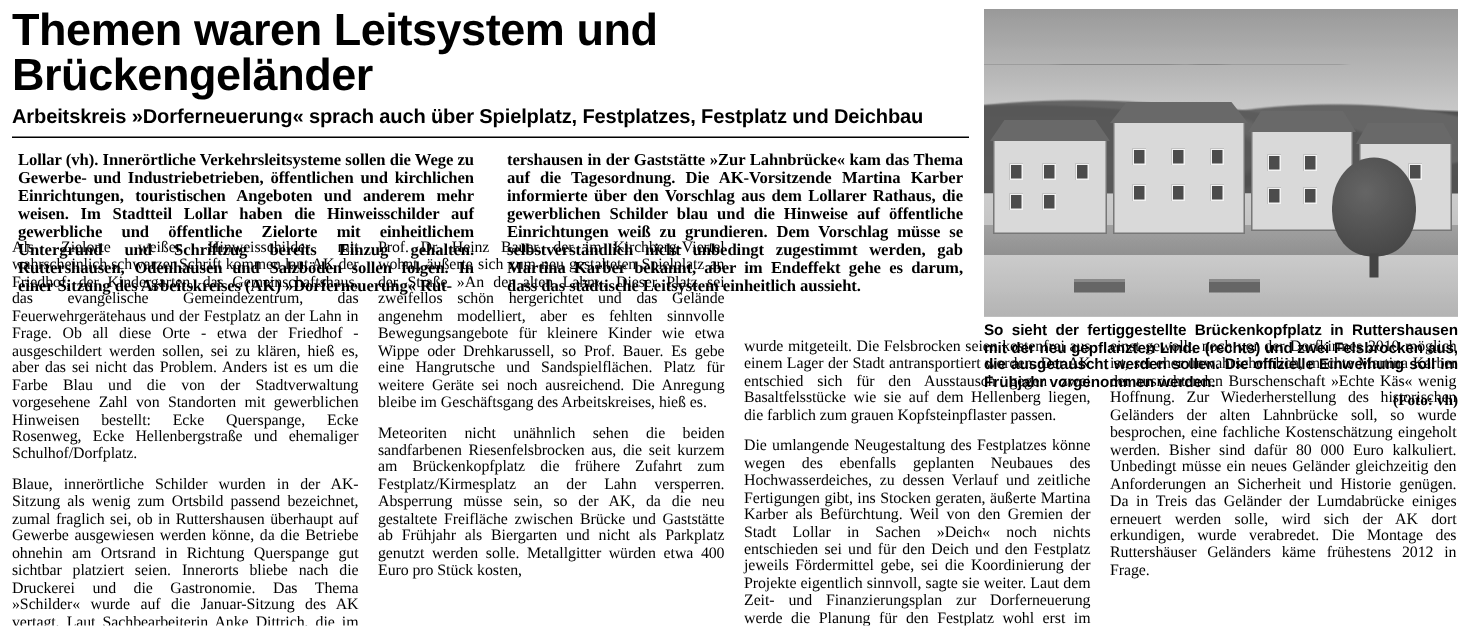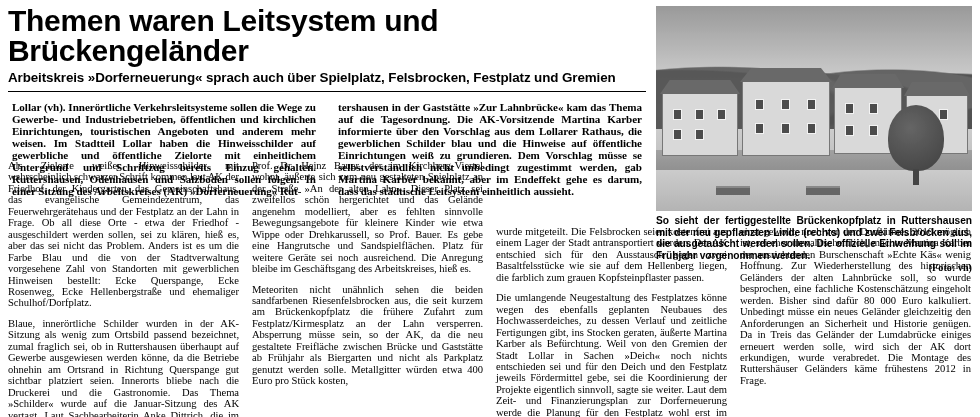--- a/index.html
+++ b/index.html
@@ -167,21 +167,21 @@
   .col p:last-child { margin-bottom: 0; }
   .col.c3 { padding-top: 0; }
   .spacer-top { height: 66px; }
 </style>
 </head>
 <body>
 
 <div class="page">
 
   <h1 class="headline">Themen waren Leitsystem und Brückengeländer</h1>
-  <div class="subhead">Arbeitskreis »Dorferneuerung« sprach auch über Spielplatz, Felsbrocken, Festplatz und Gremien</div>
+  <div class="subhead">Arbeitskreis »Dorferneuerung« sprach auch über Spielplatz, Festplatzes, Festplatz und Deichbau</div>
   <div class="rule"></div>
 
   <div class="lead-cols">
     <div class="lead-col">
       <p>Lollar (vh). Innerörtliche Verkehrsleitsysteme sollen die Wege zu Gewerbe- und Industriebetrieben, öffentlichen und kirchlichen Einrichtungen, touristischen Angeboten und anderem mehr weisen. Im Stadtteil Lollar haben die Hinweisschilder auf gewerbliche und öffentliche Zielorte mit einheitlichem Untergrund und Schriftzug bereits Einzug gehalten. Ruttershausen, Odenhausen und Salzböden sollen folgen. In einer Sitzung des Arbeitskreises (AK) »Dorferneuerung« Rut-</p>
     </div>
     <div class="lead-col">
       <p>tershausen in der Gaststätte »Zur Lahnbrücke« kam das Thema auf die Tagesordnung. Die AK-Vorsitzende Martina Karber informierte über den Vorschlag aus dem Lollarer Rathaus, die gewerblichen Schilder blau und die Hinweise auf öffentliche Einrichtungen weiß zu grundieren. Dem Vorschlag müsse se selbstverständlich nicht unbedingt zugestimmt werden, gab Martina Karber bekannt, aber im Endeffekt gehe es darum, dass das städtische Leitsystem einheitlich aussieht.</p>
     </div>
   </div>

